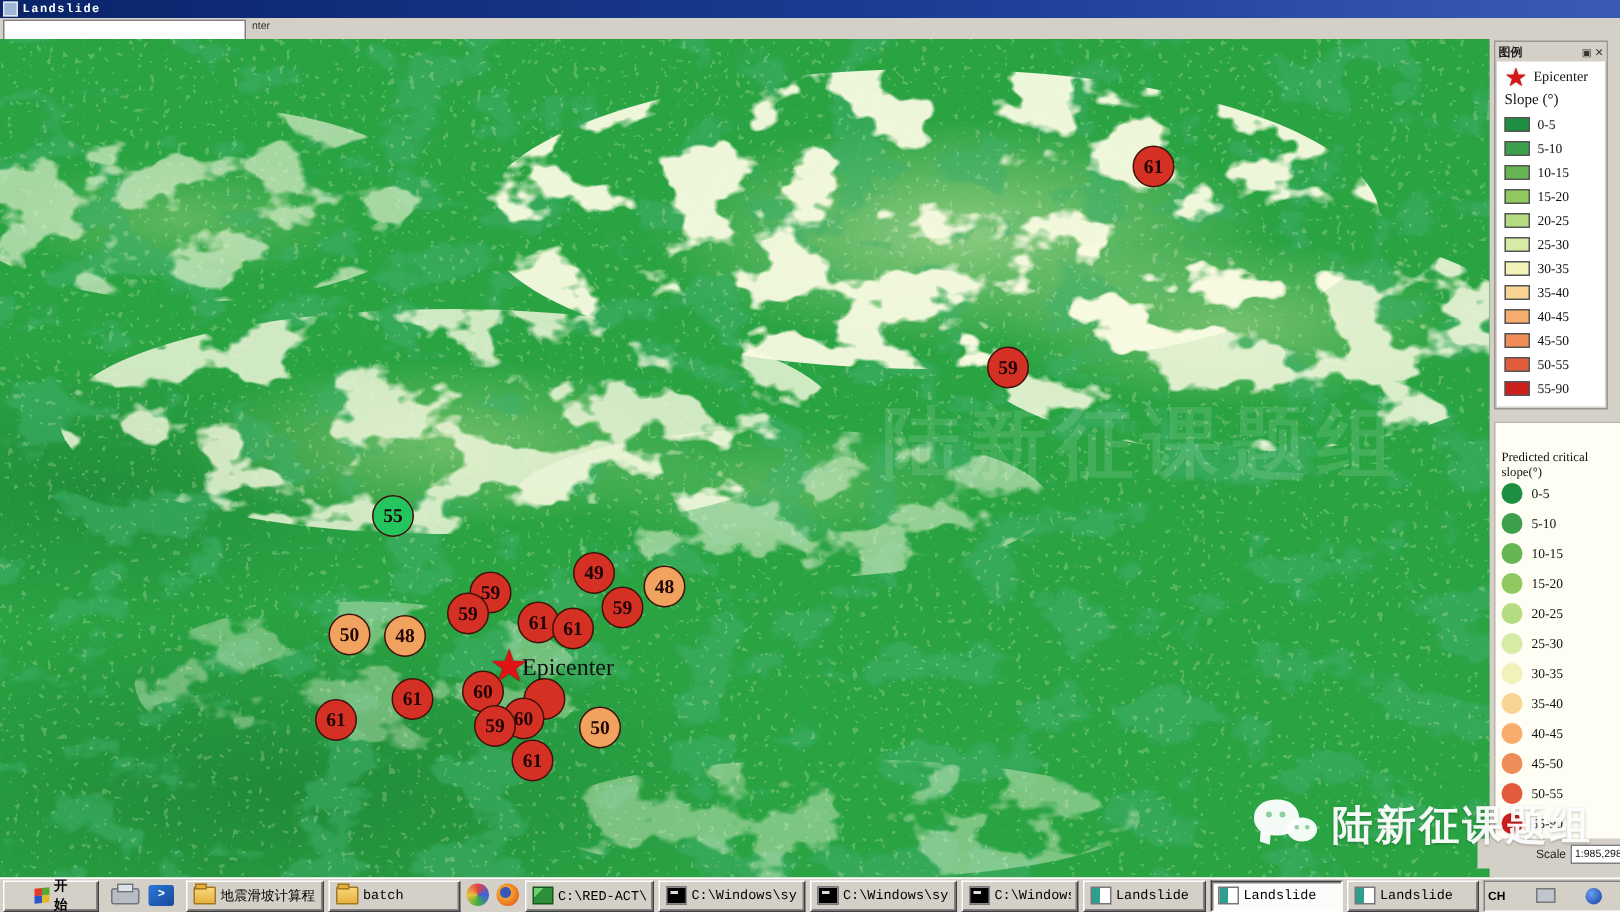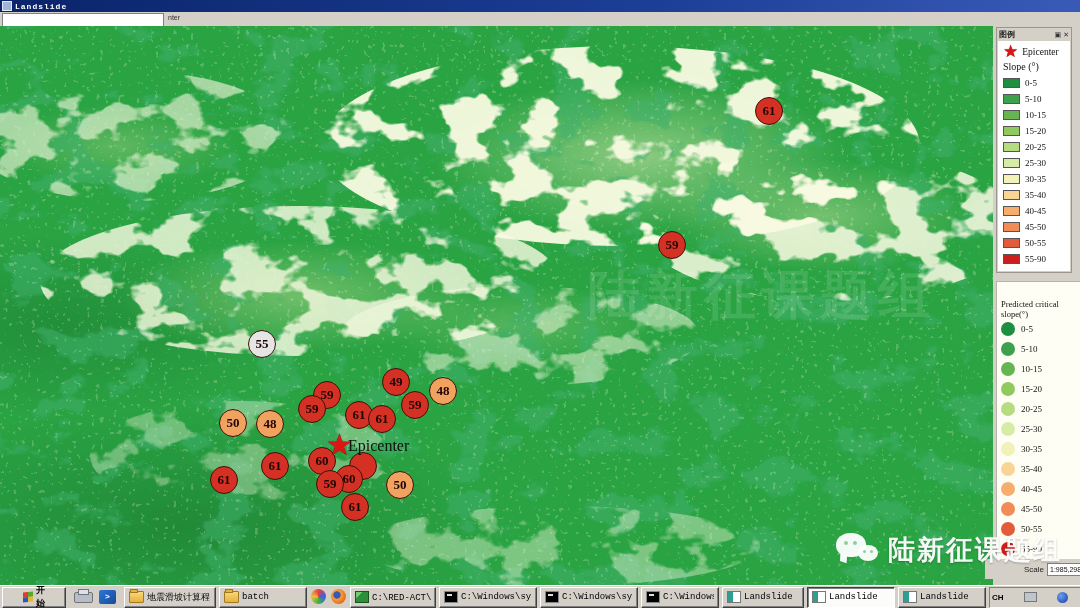--- a/index.html
+++ b/index.html
@@ -149,21 +149,21 @@
       <ellipse cx="240" cy="430" rx="150" ry="55" filter="url(#light)" opacity="0.35"></ellipse>
       <ellipse cx="560" cy="520" rx="200" ry="40" filter="url(#light)" opacity="0.4"></ellipse>
       <rect x="0" y="0" width="993" height="559" filter="url(#speck)" opacity="0.22"></rect>
     </svg>
 
     <div class="ghost-wm" style="left:588px;top:235px;">陆新征课题组</div>
 
     <div>
         <div class="marker" style="left: 755px; top: 71px; background: rgb(212, 49, 36);">61</div>
         <div class="marker" style="left: 658px; top: 205px; background: rgb(212, 49, 36);">59</div>
-        <div class="marker" style="left: 248px; top: 304px; background: #e5e5e5;">55</div>
+        <div class="marker" style="left: 248px; top: 304px; background: #22c55e;">55</div>
         <div class="marker" style="left: 382px; top: 342px; background: rgb(212, 49, 36);">49</div>
         <div class="marker" style="left: 429px; top: 351px; background: rgb(242, 162, 95);">48</div>
         <div class="marker" style="left: 313px; top: 355px; background: rgb(212, 49, 36);">59</div>
         <div class="marker" style="left: 298px; top: 369px; background: rgb(212, 49, 36);">59</div>
         <div class="marker" style="left: 401px; top: 365px; background: rgb(212, 49, 36);">59</div>
         <div class="marker" style="left: 345px; top: 375px; background: rgb(212, 49, 36);">61</div>
         <div class="marker" style="left: 368px; top: 379px; background: rgb(212, 49, 36);">61</div>
         <div class="marker" style="left: 219px; top: 383px; background: rgb(242, 162, 95);">50</div>
         <div class="marker" style="left: 256px; top: 384px; background: rgb(242, 162, 95);">48</div>
         <div class="marker" style="left: 349px; top: 426px; background: rgb(212, 49, 36);"></div>

